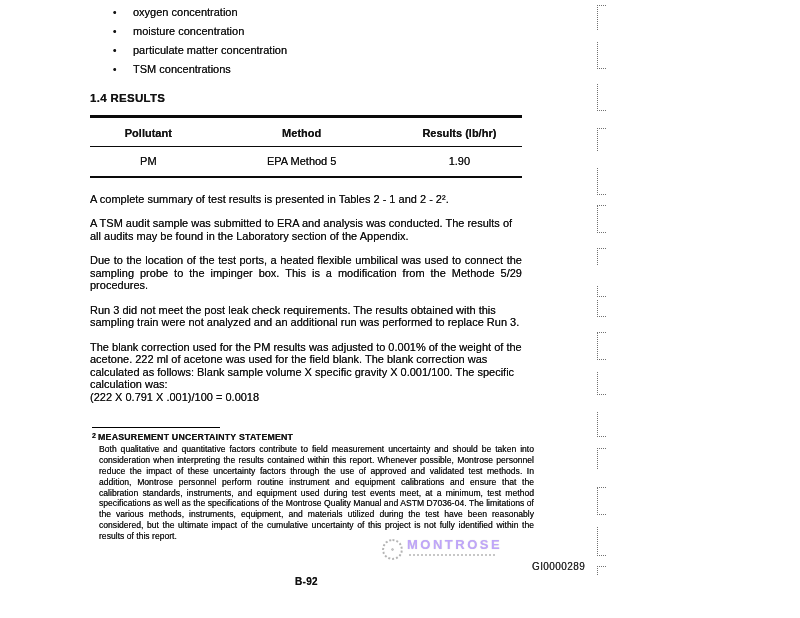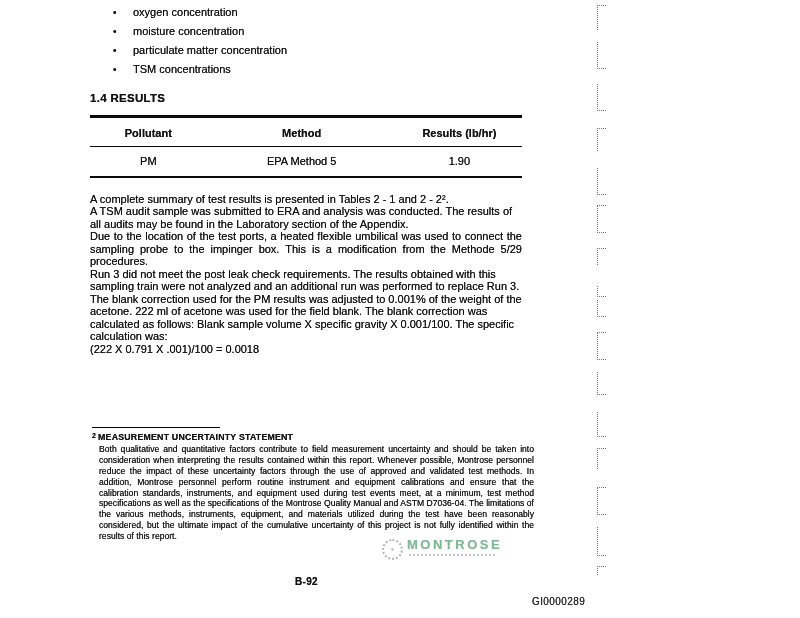--- a/index.html
+++ b/index.html
@@ -23,50 +23,50 @@
   table.exec{
     margin-top:10px;width:100%;border-collapse:collapse;
     border-top:3px solid #0a0a0a;border-bottom:2px solid #0a0a0a;
   }
   table.exec th{
     font-weight:bold;text-align:center;padding:9px 0 7px 0;
     border-bottom:1px solid #0a0a0a;font-size:11px;
   }
   table.exec td{text-align:center;padding:8px 0;font-size:11px;}
   table.exec .c1{width:27%;text-align:center;} table.exec .c2{width:44%;} table.exec .c3{width:29%;}
-  .para{white-space:pre-line;}
+  .para{margin-top:12px;white-space:pre-line;}
   .para.justified{text-align:justify;}
   .footnote{
     position:absolute;left:92px;top:427px;width:442px;
     font-size:8.6px;line-height:10.9px;color:#161616;
   }
   .footnote-rule{width:128px;border-top:1px solid #000;margin-bottom:3px;}
   .footnote-heading{font-weight:bold;letter-spacing:.2px;font-size:8.8px;}
   .footnote-heading sup{font-size:7px;vertical-align:2px;margin-right:2px;}
   .footnote-body{margin-left:7px;margin-top:1px;text-align:justify;}
   .logo{
     position:absolute;left:382px;top:535px;width:140px;height:32px;
     opacity:.55;color:#6e6e6e;
   }
   .logo-mark{
     position:absolute;left:0;top:4px;width:17px;height:17px;border-radius:50%;
     border:2px dotted #777;
     background:radial-gradient(circle at 50% 50%, #999 1px, transparent 1.6px);
   }
   .logo-word{
     position:absolute;left:25px;top:2px;
-    font-size:13px;font-weight:bold;letter-spacing:2.5px;color:#15803d;
+    font-size:13px;font-weight:bold;letter-spacing:2.5px;color:#8b5cf6;
     text-shadow:0 0 1px #aaa;
   }
   .logo-tagline{
     position:absolute;left:27px;top:19px;width:86px;height:0;
     border-bottom:2px dotted #9a9a9a;
   }
   .page-number{position:absolute;left:295px;top:576px;font-size:10px;font-weight:bold;letter-spacing:.3px;}
-  .stamp{position:absolute;left:532px;top:596px;font-size:10px;color:#2b2b2b;letter-spacing:.4px;text-align:right;}
+  .stamp{position:absolute;left:532px;top:561px;font-size:10px;color:#2b2b2b;letter-spacing:.4px;text-align:right;}
   .edge-artifacts{position:absolute;left:597px;top:0;width:20px;height:618px;}
   .edge-artifacts span{
     position:absolute;left:0;width:8px;display:block;
     border-left:1px dotted #4d4d4d;opacity:.8;
   }
   .edge-artifacts span.bt{border-top:1px dotted #4d4d4d;}
   .edge-artifacts span.bb{border-bottom:1px dotted #4d4d4d;}
   .txt-scan{text-shadow:0 0 .4px #333;}
 </style>
 </head>

